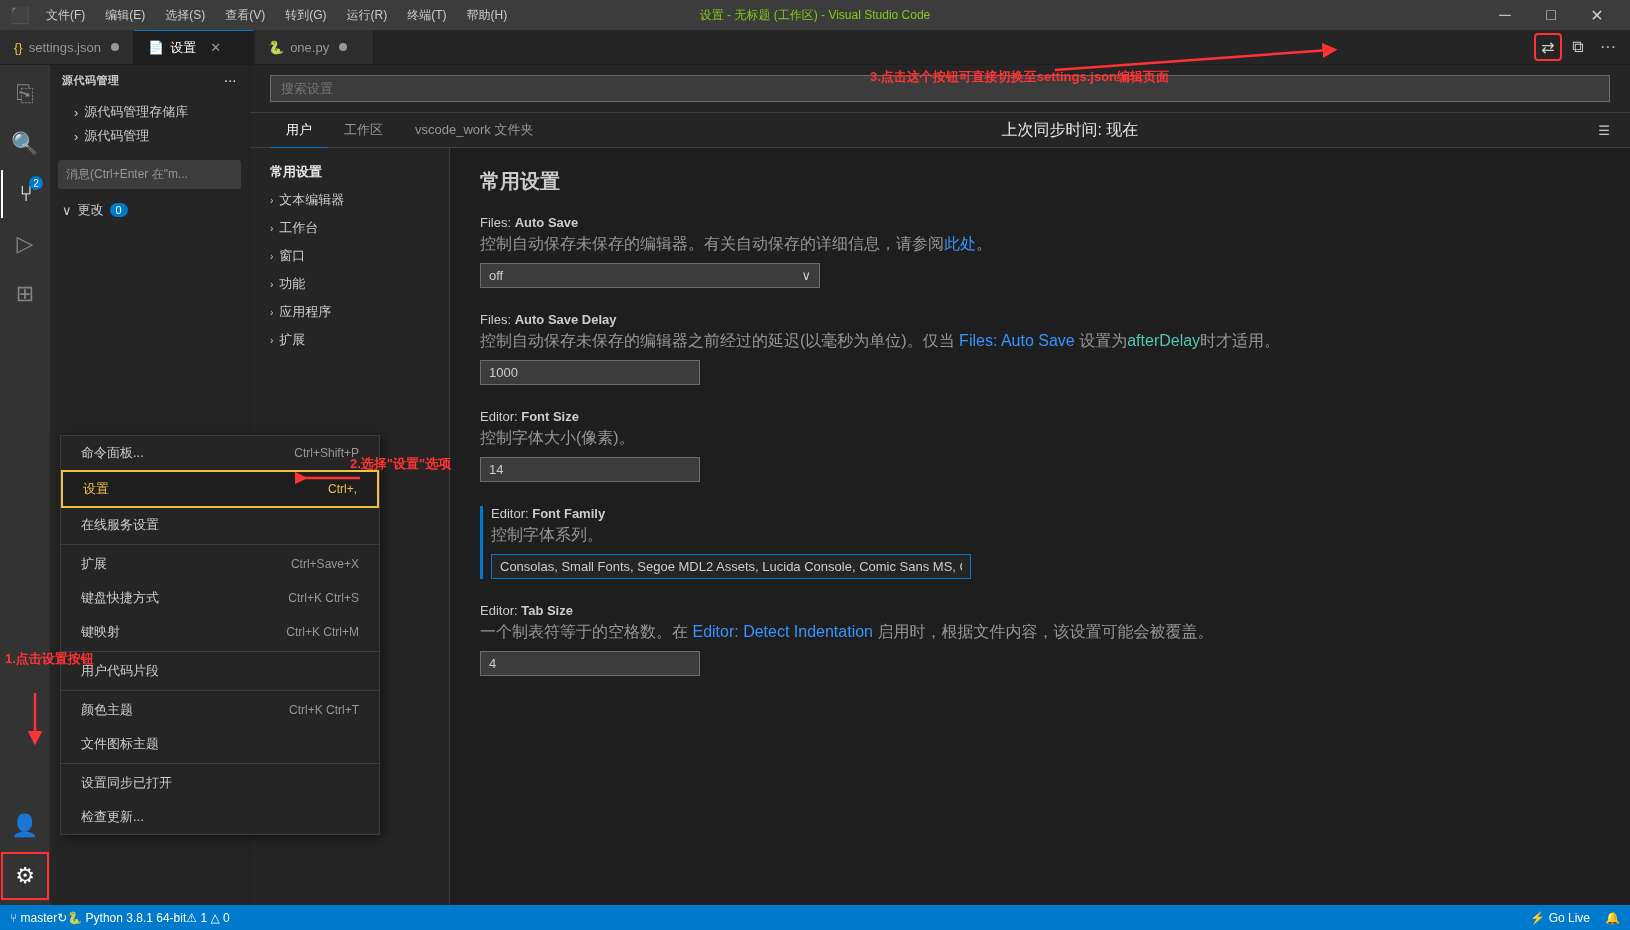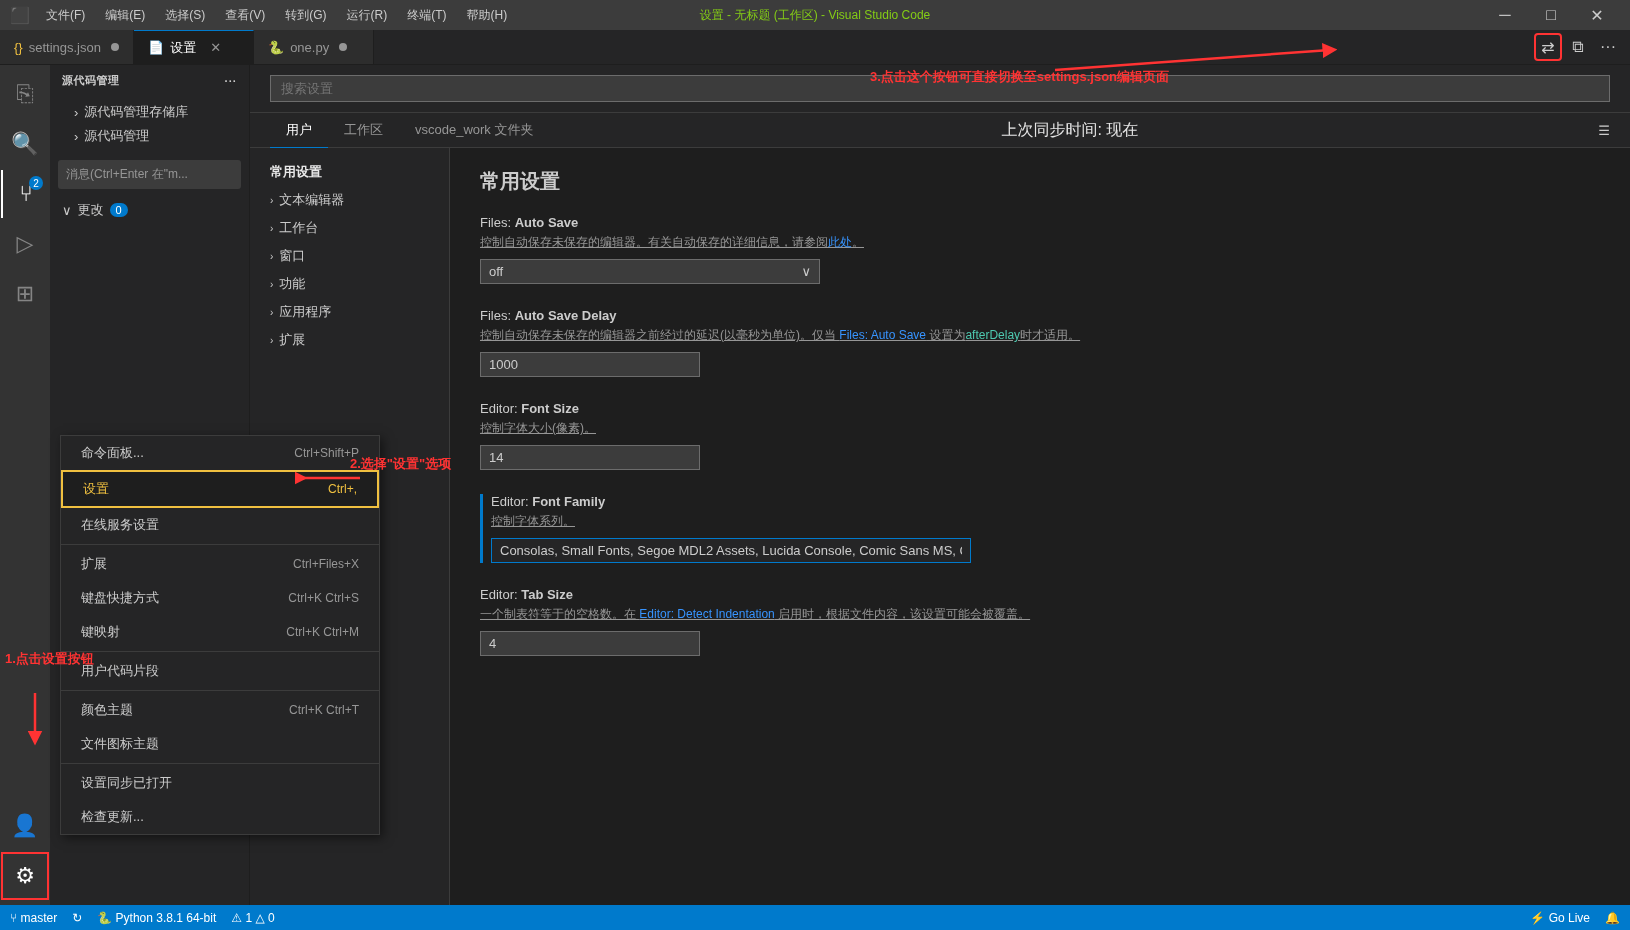--- a/index.html
+++ b/index.html
@@ -230,21 +230,21 @@
     }
     .settings-section-title {
       font-size: 20px;
       font-weight: bold;
       margin-bottom: 20px;
       color: #cccccc;
     }
     .setting-item { margin-bottom: 24px; }
     .setting-label { font-size: 13px; margin-bottom: 4px; }
     .setting-label strong { font-weight: bold; }
-    .setting-desc { font-size: 12px; color: #969696; margin-bottom: 8px; text-decoration: underline; }
+    .setting-desc { font-size: 16px; color: #969696; margin-bottom: 8px; }
     .setting-desc a { color: #3794ff; text-decoration: none; }
     .setting-select {
       background: #3c3c3c;
       border: 1px solid #6c6c6c;
       color: #cccccc;
       padding: 4px 8px;
       font-size: 13px;
       width: 340px;
       outline: none;
       display: flex;
@@ -315,21 +315,20 @@
     .dropdown-shortcut.yellow { color: #f0c040; }
     .dropdown-divider { height: 1px; background: #3c3c3c; margin: 2px 0; }
 
     
     .statusbar {
       height: 25px;
       background: #007acc;
       display: flex;
       align-items: center;
       padding: 0 10px;
-      gap: 15px;
       font-size: 12px;
       color: white;
     }
     .statusbar-right { margin-left: auto; display: flex; gap: 15px; }
 
     
     .annotation-label {
       position: absolute;
       color: #ff3333;
       font-size: 13px;
@@ -567,21 +566,21 @@
     <div class="dropdown-item" style="background:#1e1e1e; border: 2px solid #f0c040;">
       <span style="color:#f0c040;">设置</span>
       <span class="dropdown-shortcut yellow" style="color:#f0c040;">Ctrl+,</span>
     </div>
     <div class="dropdown-item">
       <span>在线服务设置</span>
     </div>
     <div class="dropdown-divider"></div>
     <div class="dropdown-item">
       <span>扩展</span>
-      <span class="dropdown-shortcut">Ctrl+Files+X</span>
+      <span class="dropdown-shortcut">Ctrl+Save+X</span>
     </div>
     <div class="dropdown-item">
       <span>键盘快捷方式</span>
       <span class="dropdown-shortcut">Ctrl+K Ctrl+S</span>
     </div>
     <div class="dropdown-item">
       <span>键映射</span>
       <span class="dropdown-shortcut">Ctrl+K Ctrl+M</span>
     </div>
     <div class="dropdown-divider"></div>

